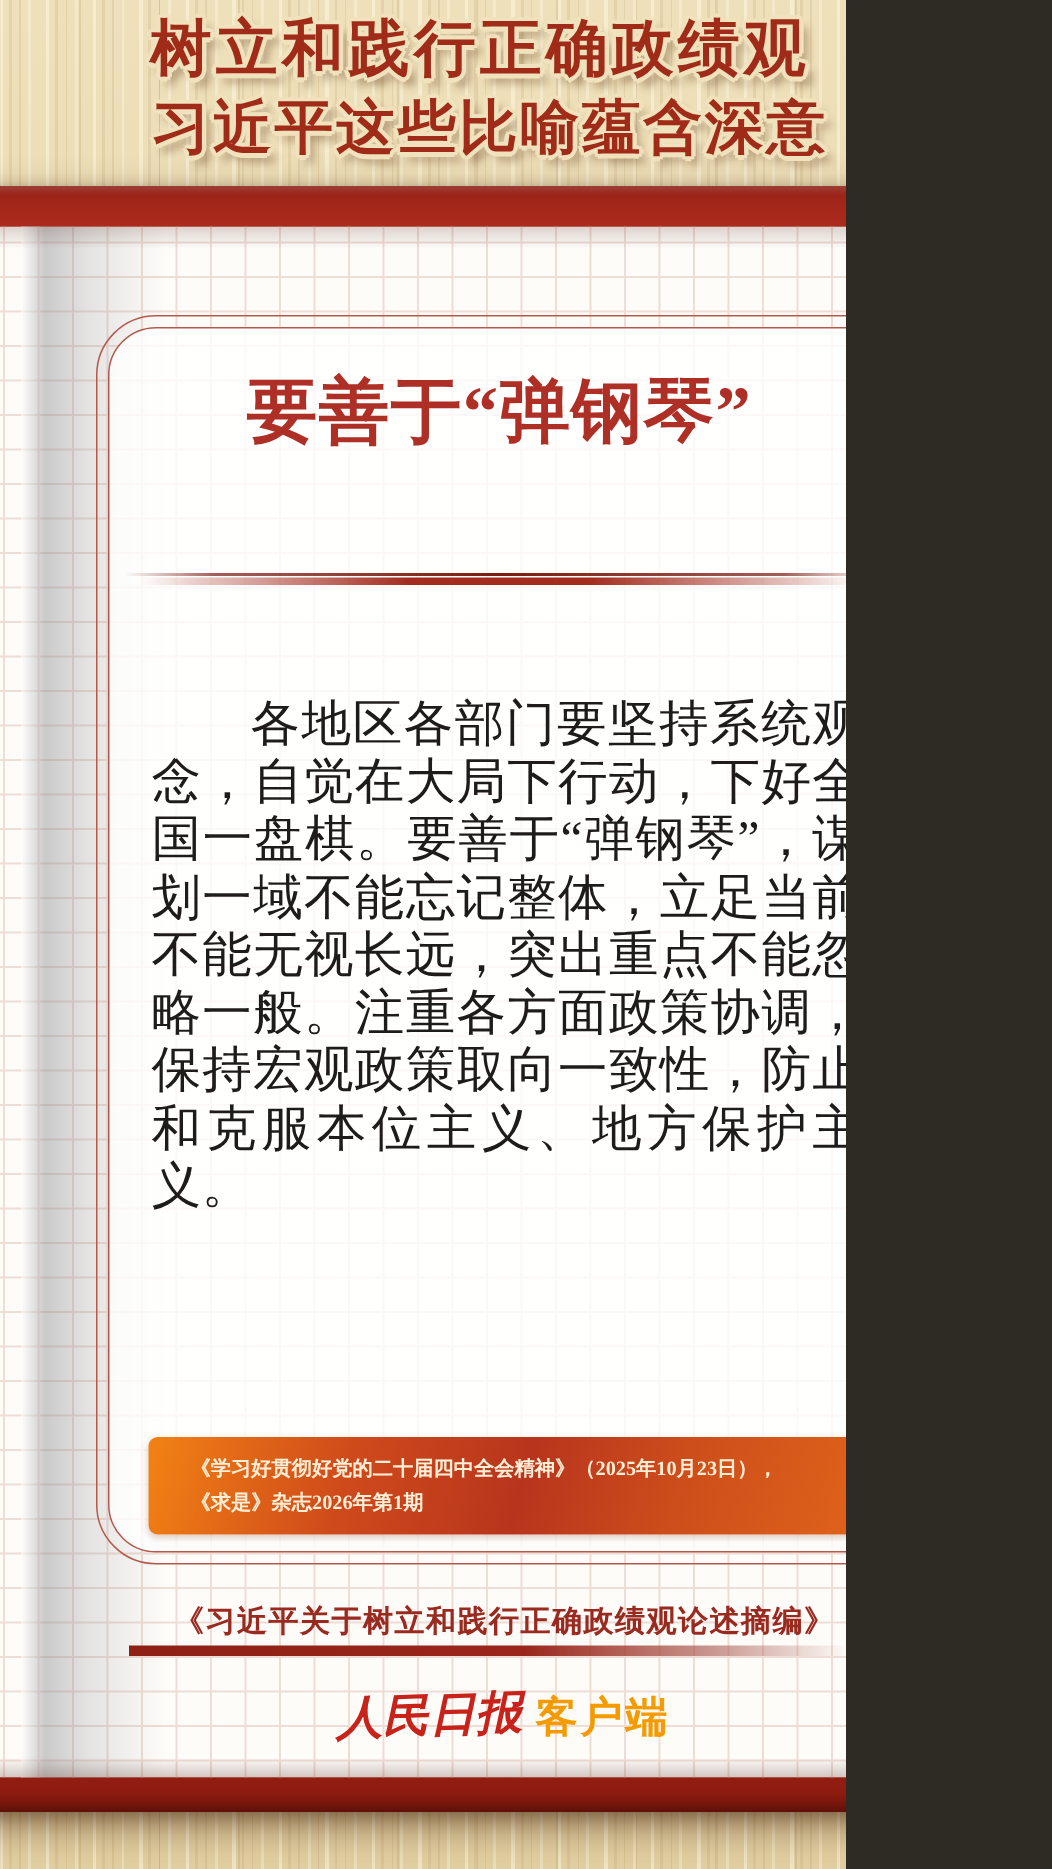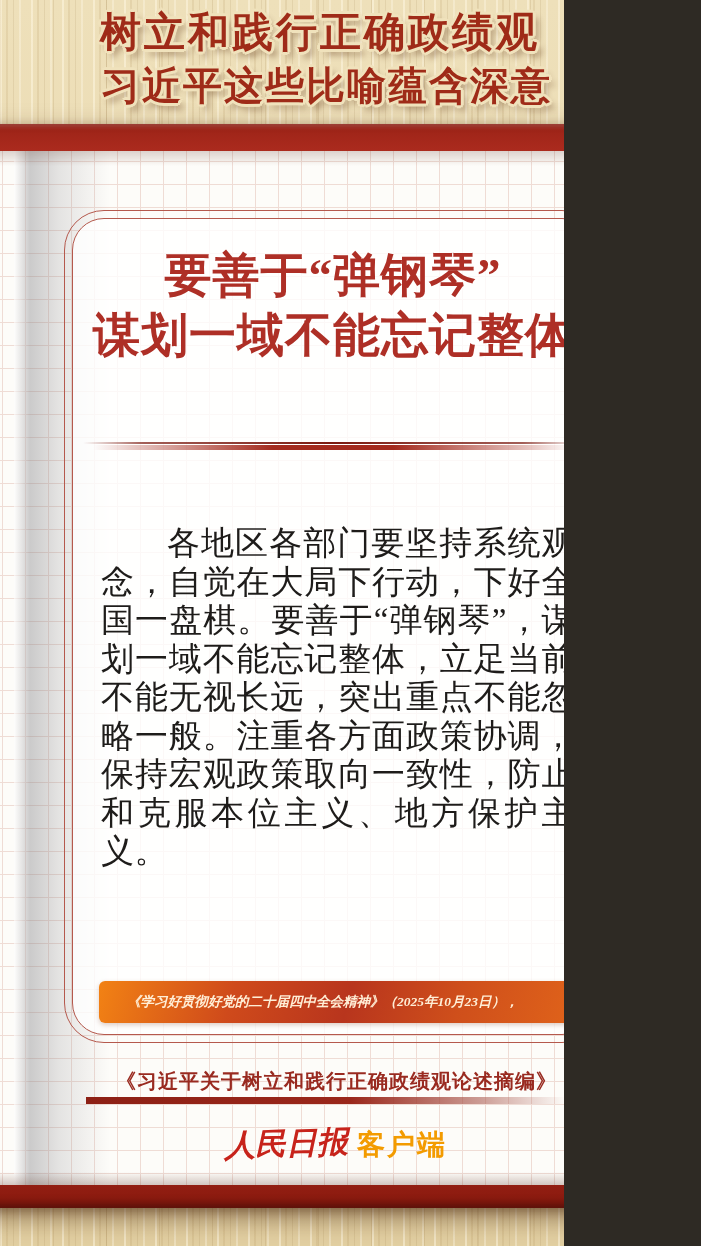--- a/index.html
+++ b/index.html
@@ -69,21 +69,21 @@
     background:linear-gradient(90deg, rgba(164,43,30,0) 2%, rgba(164,43,30,.25) 10%, #a42b1e 38%, #a42b1e 62%, rgba(164,43,30,.25) 90%, rgba(164,43,30,0) 98%);}
 
   .body-text{margin:72px 18px 0 28px;font-size:33px;line-height:38.5px;color:#1e1c1a;
     text-align:justify;text-justify:inter-ideograph;text-indent:2em;letter-spacing:.5px;
     font-family:"Liberation Serif",serif;}
 
   .badge{margin:auto 16px 11px 26px;padding:10px 14px 10px 28px;border-radius:6px;
     background:linear-gradient(105deg,#f28214 0%,#cf4a1b 28%,#b8351d 52%,#cf4f1b 75%,#e0631a 100%);
     box-shadow:0 2px 5px rgba(120,50,20,.25);
     color:#ffeed6;font-size:13.5px;font-weight:bold;line-height:1.65;
-    font-family:"Liberation Serif",serif;font-style:italic;}
+    font-family:"Liberation Serif",serif;}
   .badge .src-line{white-space:nowrap;}
 
   
   .caption{position:absolute;left:0;top:917px;width:615px;z-index:2;}
   .caption-text{padding-left:116px;font-size:20px;line-height:26px;font-weight:bold;
     color:#992a20;letter-spacing:1px;font-family:"Liberation Serif",serif;}
   .caption-bar{margin:3px 0 0 86px;width:480px;height:7px;
     background:linear-gradient(90deg,#8d2015 0%,#9a271b 55%, rgba(170,90,80,.6) 82%, rgba(190,130,120,0) 100%);}
 
   .brand{position:absolute;top:972px;left:0;width:643px;text-align:center;z-index:2;}
@@ -105,26 +105,26 @@
 
   <div class="book">
     <div class="page">
       <div class="crease"></div>
       <div class="stack"></div>
 
       <div class="card-outer">
         <div class="card">
           <div class="card-title">
             <div>要善于“弹钢琴”</div>
-            <div>谋划一域不能忘记整体</div>
           </div>
           <div class="divider"></div>
           <div class="body-text">各地区各部门要坚持系统观念，自觉在大局下行动，下好全国一盘棋。要善于“弹钢琴”，谋划一域不能忘记整体，立足当前不能无视长远，突出重点不能忽略一般。注重各方面政策协调，保持宏观政策取向一致性，防止和克服本位主义、地方保护主义。</div>
           <div class="badge">
             <div class="src-line">《学习好贯彻好党的二十届四中全会精神》（2025年10月23日），</div>
+            <div class="src-line">《求是》杂志2026年第1期</div>
           </div>
         </div>
       </div>
 
       <div class="caption">
         <div class="caption-text">《习近平关于树立和践行正确政绩观论述摘编》</div>
         <div class="caption-bar"></div>
       </div>
 
       <div class="brand">

